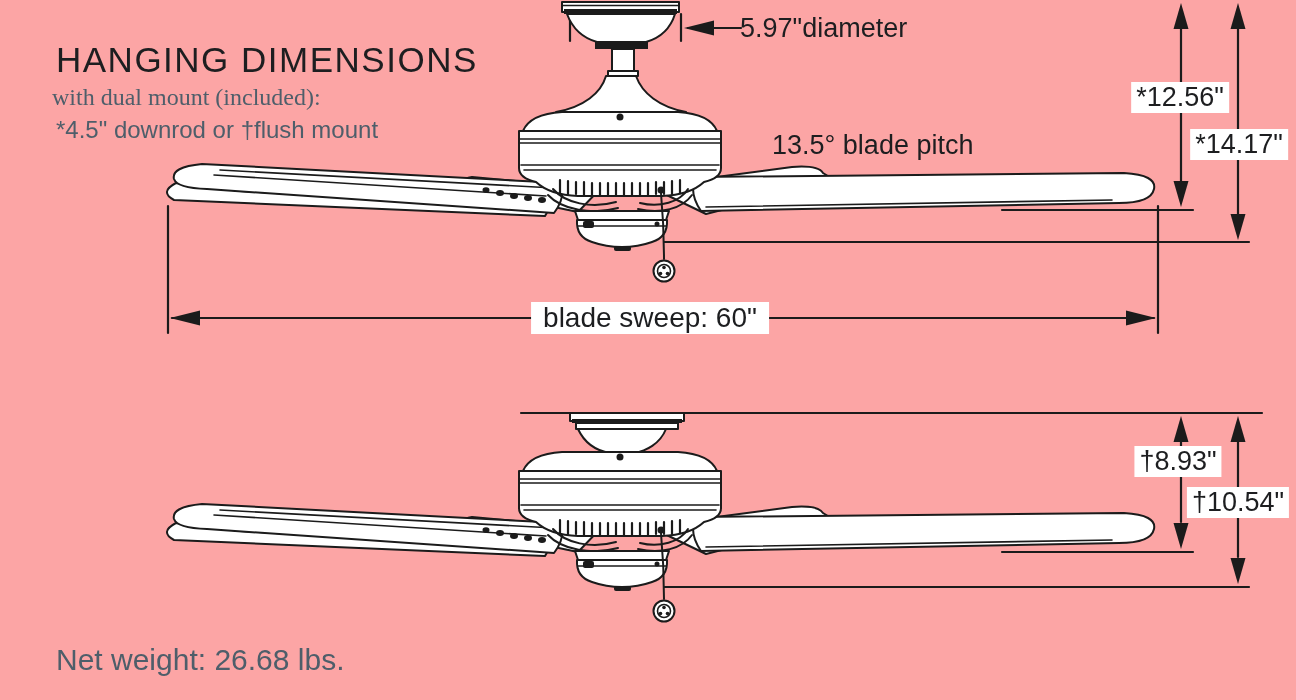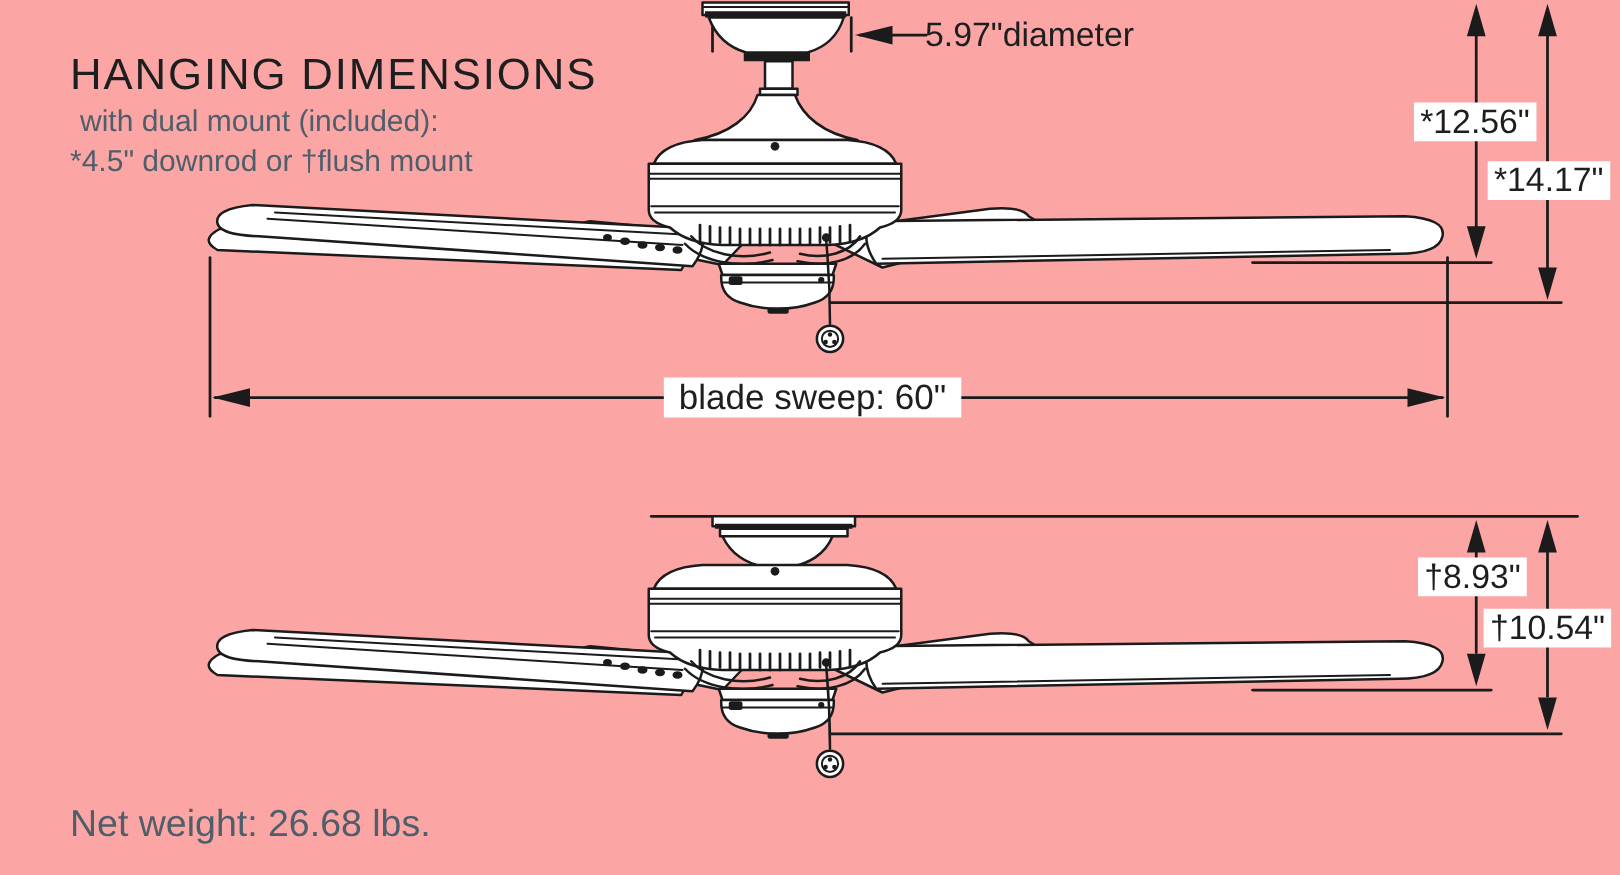--- a/index.html
+++ b/index.html
@@ -7,21 +7,21 @@
     position:relative;
     width:1296px;height:700px;
     background:#fca5a5;
     overflow:hidden;
     font-family:"Liberation Sans","DejaVu Sans",sans-serif;
   }
   #artwork{position:absolute;left:0;top:0;}
   .lbl{position:absolute;white-space:nowrap;color:#1d1e20;}
   .title{left:56px;top:40px;font-size:35px;font-weight:500;letter-spacing:1.5px;}
   .sub{color:#4e5e6a;font-size:24px;}
-  .sub1{left:64px;top:84px;}
+  .sub1{left:52px;top:84px;font-family:Liberation Serif, serif;}
   .sub2{left:56px;top:116px;}
   .dim{font-size:27px;}
   .diameter{left:740px;top:13px;}
   .pitch{left:772px;top:130px;}
   .centered{transform:translateX(-50%);background:#fff;padding:0 5px;}
   .d1256{left:1180px;top:82px;}
   .d1417{left:1239px;top:129px;}
   .sweep{left:650px;top:302px;font-size:28px;padding:0 12px;}
   .d893{left:1178px;top:446px;}
   .d1054{left:1238px;top:487px;}
@@ -142,20 +142,21 @@
       <path d="M578,429 C585,444 598,451 610,453 L634,453 C646,451 660,444 666,429 Z" fill="#fff"></path>
       <use href="#fanBody" transform="translate(0,340)"></use>
     </g>
   </svg>
 
   <div class="lbl title">HANGING DIMENSIONS</div>
   <div class="lbl sub sub1">with dual mount (included):</div>
   <div class="lbl sub sub2">*4.5" downrod or †flush mount</div>
 
   <div class="lbl dim diameter">5.97"diameter</div>
+  <div class="lbl dim pitch">13.5° blade pitch</div>
   <div class="lbl dim centered d1256">*12.56"</div>
   <div class="lbl dim centered d1417">*14.17"</div>
   <div class="lbl dim centered sweep">blade sweep: 60"</div>
 
   <div class="lbl dim centered d893">†8.93"</div>
   <div class="lbl dim centered d1054">†10.54"</div>
 
   <div class="lbl sub weight">Net weight: 26.68 lbs.</div>
 </div>
 

